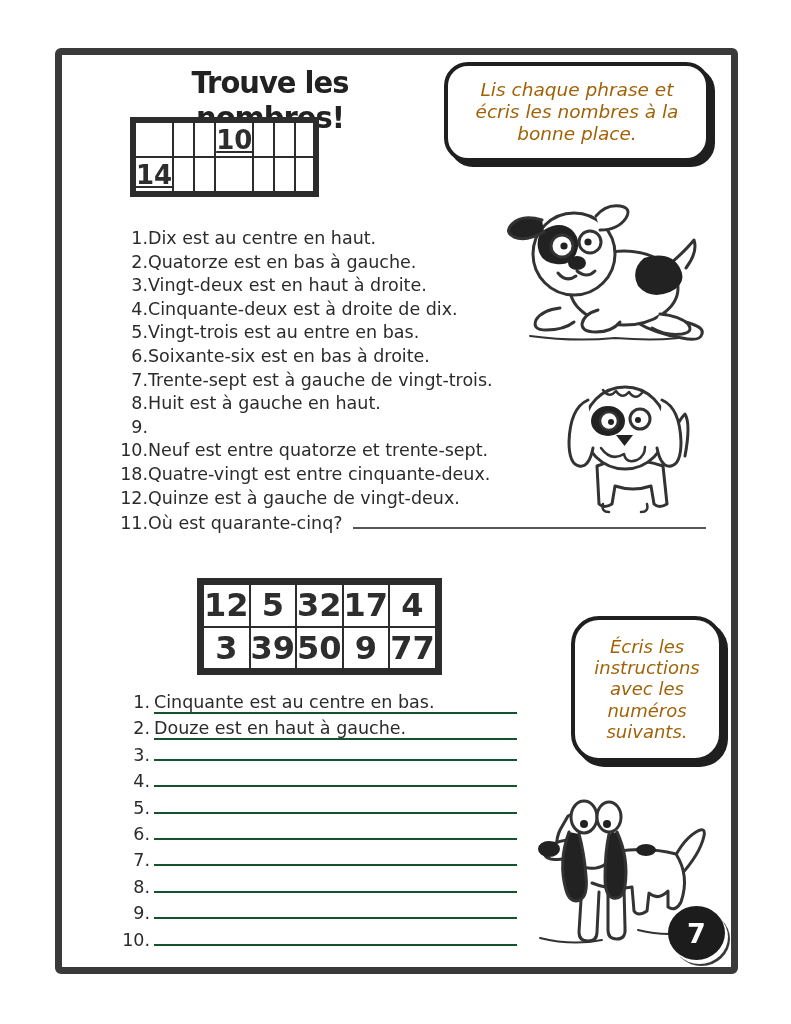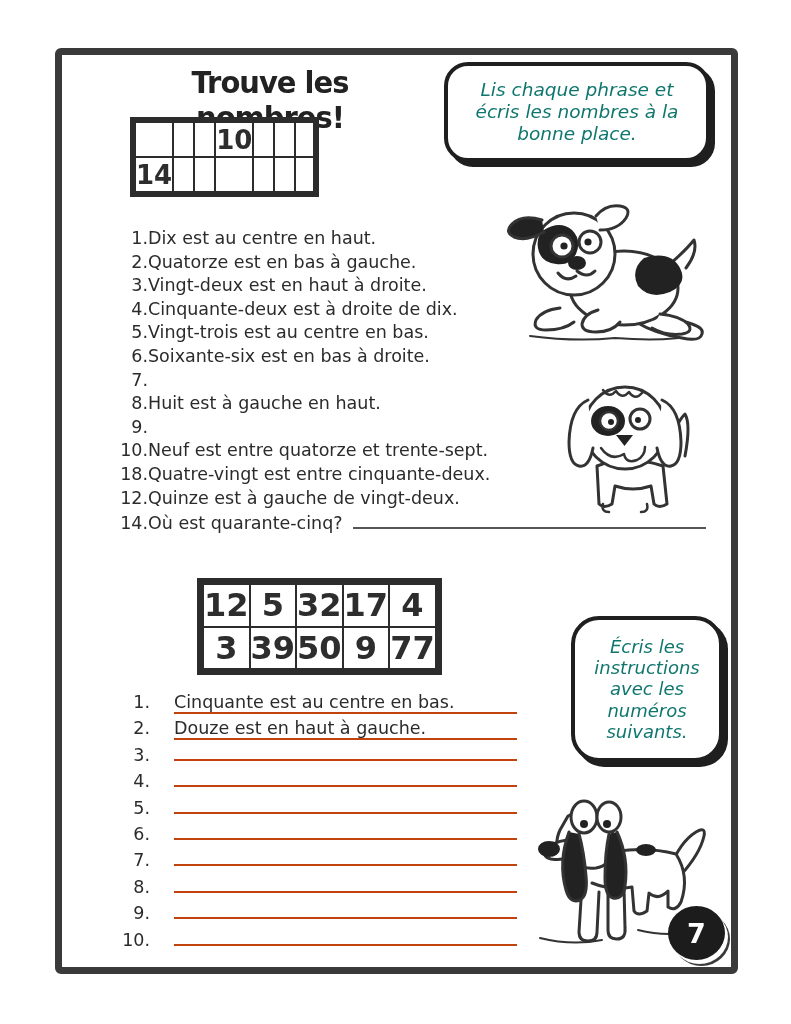--- a/index.html
+++ b/index.html
@@ -11,45 +11,45 @@
 
   .title { position:absolute; left:125px; top:66px; width:290px; text-align:center;
            font-size:29px; font-weight:800; letter-spacing:-1px; color:#222;
            transform:scaleY(1.05); }
 
   
   table.numgrid { border-collapse:collapse; background:#fff; }
   table.numgrid td { border:2px solid #2c2c2c; text-align:center; vertical-align:middle;
                      font-weight:600; color:#2d2d2d; }
   .grid1 { position:absolute; left:130px; top:117px; border:6px solid #2c2c2c; }
-  .grid1 td { width:21px; height:37px; font-size:26px; }
+  .grid1 td { width:21px; height:37px; font-size:26px;text-decoration:underline; }
   .grid2 { position:absolute; left:197px; top:578px; border:7px solid #2c2c2c; }
   .grid2 td { width:42px; height:45px; font-size:32px; }
 
   
   .bubble { position:absolute; border:4px solid #1f1f1f; border-radius:24px;
             background:#fff; box-shadow:5px 5px 0 0 #1f1f1f;
             display:flex; align-items:center; 
             font-style:italic; font-size:18.5px; line-height:1.18; text-align:center;
-            color:#0f766e; padding:8px 12px; }
+            color:#a16207; padding:8px 12px; }
   .bubble1 { left:444px; top:62px; width:266px; height:100px; }
   .bubble2 { left:532px; top:616px; width:152px; height:146px; border-radius:28px; font-size:18px;margin-left:39px; }
 
   
   .list1 { position:absolute; left:100px; top:228px; width:606px; font-size:17.5px; }
   .list1 .row { display:flex; align-items:baseline; height:23.6px; }
   .list1 .num { width:48px; text-align:right; flex:0 0 48px; }
   .list1 .txt { white-space:nowrap; }
   .list1 .blank { flex:1; border-bottom:2px solid #555; margin-left:10px; height:1em; }
 
   
   .list2 { position:absolute; left:103px; top:692px; width:414px; font-size:17.5px; }
   .list2 .row { display:flex; align-items:baseline; height:26.4px; }
   .list2 .num { width:47px; text-align:right; flex:0 0 47px; }
-  .list2 .line { flex:1; margin-left:24px; border-bottom:2px solid #c2410c; white-space:nowrap; }
+  .list2 .line { flex:1; margin-left:4px; border-bottom:2px solid #14532d; white-space:nowrap; }
 
   .dog { position:absolute; }
   .dog1 { left:500px; top:196px; width:218px; height:150px; }
   .dog2 { left:543px; top:378px; width:175px; height:142px; }
   .dog3 { left:522px; top:788px; width:198px; height:165px; }
 
   .pagenum { position:absolute; left:668px; top:906px; width:57px; height:54px;
              background:#1c1c1c; border-radius:50%; color:#fff; font-size:27px; font-weight:700;
              display:flex; align-items:center; justify-content:center;
              box-shadow:3px 4px 0 0 #ffffff, 5px 6px 0 0 #3a3a3a; }
@@ -125,28 +125,29 @@
       <div class="row">
         <span class="num">3.</span>
         <span class="txt">Vingt-deux est en haut à droite.</span>
       </div>
       <div class="row">
         <span class="num">4.</span>
         <span class="txt">Cinquante-deux est à droite de dix.</span>
       </div>
       <div class="row">
         <span class="num">5.</span>
-        <span class="txt">Vingt-trois est au centre en bas.</span>
+        <span class="txt">Vingt-trois est au entre en bas.</span>
       </div>
       <div class="row">
         <span class="num">6.</span>
         <span class="txt">Soixante-six est en bas à droite.</span>
       </div>
       <div class="row">
         <span class="num">7.</span>
+        <span class="txt">Trente-sept est à gauche de vingt-trois.</span>
       </div>
       <div class="row">
         <span class="num">8.</span>
         <span class="txt">Huit est à gauche en haut.</span>
       </div>
       <div class="row">
         <span class="num">9.</span>
       </div>
       <div class="row">
         <span class="num">10.</span>
@@ -154,21 +155,21 @@
       </div>
       <div class="row">
         <span class="num">18.</span>
         <span class="txt">Quatre-vingt est entre cinquante-deux.</span>
       </div>
       <div class="row">
         <span class="num">12.</span>
         <span class="txt">Quinze est à gauche de vingt-deux.</span>
       </div>
       <div class="row">
-        <span class="num">14.</span>
+        <span class="num">11.</span>
         <span class="txt">Où est quarante-cinq?</span>
         <span class="blank"></span>
       </div>
     </div>
 
   <svg class="dog dog2" viewBox="0 0 175 142">
     <g stroke="#333" stroke-width="3" fill="#fff" stroke-linecap="round" stroke-linejoin="round">
       <path d="M126 72 q6 -26 16 -36 q6 10 0 42"></path>
       <path d="M54 88 q30 -12 66 0 l4 38 q-8 5 -13 0 l-3 -18 q-18 6 -36 0 l-3 18 q-8 5 -13 0 z"></path>
       <path d="M60 126 q-2 8 6 8 M104 126 q2 8 -6 8" fill="none" stroke-width="2.5"></path>

